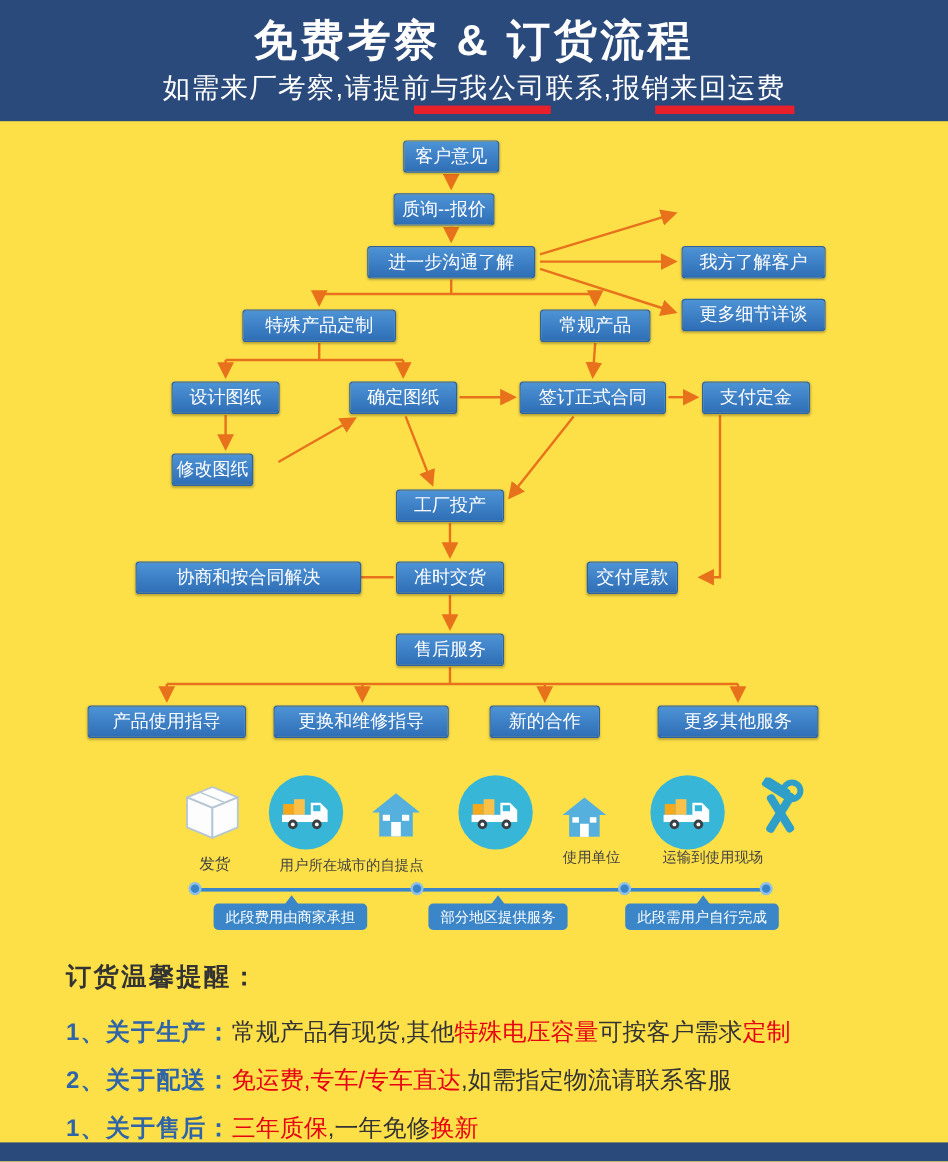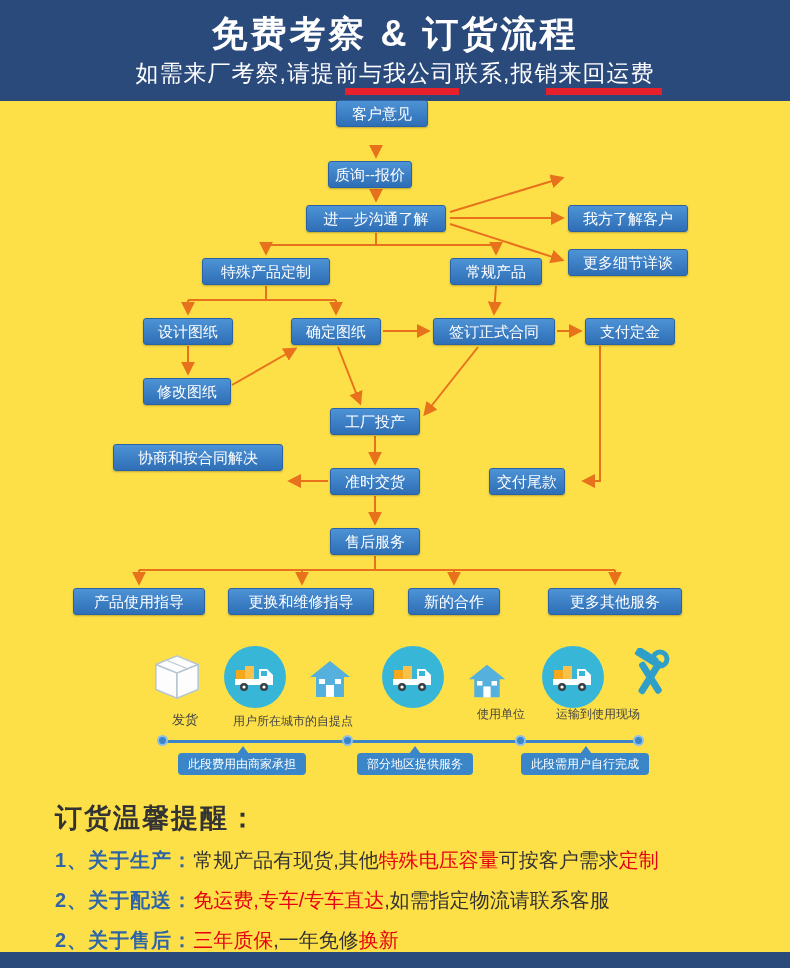--- a/index.html
+++ b/index.html
@@ -17,30 +17,30 @@
   
   .node { position:absolute; height:27px; line-height:25px; text-align:center; color:#fff; font-size:15px;
           background:linear-gradient(180deg,#4e93d6,#2e6eb6); border:1px solid #2a62a6; border-radius:3px;
           box-shadow:0 1px 2px rgba(0,0,0,.25); white-space:nowrap; }
 
   .arrows { position:absolute; left:0; top:0; pointer-events:none; }
 
   
   .circle { position:absolute; width:62px; height:62px; border-radius:50%; background:#38b6d8; display:flex; align-items:center; justify-content:center; }
   .icon-abs { position:absolute; }
-  .logi-label { position:absolute; font-size:12px; color:#444; text-align:left; white-space:nowrap;margin-left:20px; }
+  .logi-label { position:absolute; font-size:12px; color:#444; text-align:right; white-space:nowrap; }
 
   
   .tl-line { position:absolute; left:162px; top:740px; width:476px; height:3px; background:#3a86c8; }
   .tl-dot { position:absolute; top:735px; width:11px; height:11px; border-radius:50%; background:#3a86c8; border:2px solid #8fc0e8; }
   .tl-tag { position:absolute; top:753px; height:22px; line-height:22px; background:#3a86c8; color:#fff; font-size:12px; text-align:center; border-radius:4px; padding:0 10px; white-space:nowrap; }
   .tl-pointer { position:absolute; top:746px; width:0; height:0; border-left:6px solid transparent; border-right:6px solid transparent; border-bottom:8px solid #3a86c8; }
 
   
-  .rem-heading { position:absolute; left:55px; top:800px; font-size:27px; font-weight:bold; color:#333; letter-spacing:2px; }
+  .rem-heading { position:absolute; left:55px; top:800px; font-size:21px; font-weight:bold; color:#333; letter-spacing:2px; }
   .rem-line { position:absolute; left:55px; font-size:20px; color:#333; white-space:nowrap; }
   .rem-label { color:#2e64a8; font-weight:bold; letter-spacing:1px; }
   .rem-red { color:#e60012; }
 
   .footer-bar { position:absolute; left:0; top:952px; width:790px; height:16px; background:#2b4a7c; }
 </style>
 </head>
 <body>
 
 <div class="page">
@@ -85,34 +85,34 @@
       <line x1="375" y1="496" x2="375" y2="523" marker-end="url(#ah)"></line>
       <polyline points="375,556 375,570"></polyline>
       <line x1="139" y1="570" x2="615" y2="570"></line>
       <line x1="139" y1="570" x2="139" y2="583" marker-end="url(#ah)"></line>
       <line x1="302" y1="570" x2="302" y2="583" marker-end="url(#ah)"></line>
       <line x1="454" y1="570" x2="454" y2="583" marker-end="url(#ah)"></line>
       <line x1="615" y1="570" x2="615" y2="583" marker-end="url(#ah)"></line>
     </g>
   </svg>
 
-  <div class="node" style="left:336px;top:100px;width:92px">客户意见</div>
+  <div class="node" style="left:336px;top:117px;width:80px">客户意见</div>
   <div class="node" style="left:328px;top:161px;width:84px">质询--报价</div>
   <div class="node" style="left:306px;top:205px;width:140px">进一步沟通了解</div>
   <div class="node" style="left:568px;top:205px;width:120px">我方了解客户</div>
   <div class="node" style="left:568px;top:249px;width:120px">更多细节详谈</div>
   <div class="node" style="left:202px;top:258px;width:128px">特殊产品定制</div>
   <div class="node" style="left:450px;top:258px;width:92px">常规产品</div>
   <div class="node" style="left:143px;top:318px;width:90px">设计图纸</div>
   <div class="node" style="left:291px;top:318px;width:90px">确定图纸</div>
   <div class="node" style="left:433px;top:318px;width:122px">签订正式合同</div>
   <div class="node" style="left:585px;top:318px;width:90px">支付定金</div>
-  <div class="node" style="left:143px;top:378px;width:88px">修改图纸</div>
+  <div class="node" style="left:143px;top:378px;width:68px">修改图纸</div>
   <div class="node" style="left:330px;top:408px;width:90px">工厂投产</div>
-  <div class="node" style="left:113px;top:444px;width:170px">协商和按合同解决</div>
+  <div class="node" style="left:113px;top:468px;width:188px">协商和按合同解决</div>
   <div class="node" style="left:330px;top:468px;width:90px">准时交货</div>
   <div class="node" style="left:489px;top:468px;width:76px">交付尾款</div>
   <div class="node" style="left:330px;top:528px;width:90px">售后服务</div>
   <div class="node" style="left:228px;top:588px;width:146px">更换和维修指导</div>
   <div class="node" style="left:73px;top:588px;width:132px">产品使用指导</div>
   <div class="node" style="left:408px;top:588px;width:92px">新的合作</div>
   <div class="node" style="left:548px;top:588px;width:134px">更多其他服务</div>
 
   <div class="icon-abs" style="left:152px;top:652px">
     <svg width="50" height="50" viewBox="0 0 52 52">
@@ -220,18 +220,18 @@
 
   <div class="rem-line" style="top:847px">
     <span class="rem-label">1、关于生产：</span><span>常规产品有现货,其他</span><span class="rem-red">特殊电压容量</span><span>可按客户需求</span><span class="rem-red">定制</span>
   </div>
 
   <div class="rem-line" style="top:887px">
     <span class="rem-label">2、关于配送：</span><span class="rem-red">免运费,专车/专车直达</span><span>,如需指定物流请联系客服</span>
   </div>
 
   <div class="rem-line" style="top:927px">
-    <span class="rem-label">2、关于售后：</span><span class="rem-red">三年质保</span><span>,一年免修</span><span class="rem-red">换新</span>
+    <span class="rem-label">1、关于售后：</span><span class="rem-red">三年质保</span><span>,一年免修</span><span class="rem-red">换新</span>
   </div>
 
   <div class="footer-bar"></div>
 
 </div>
 
 </body></html>

